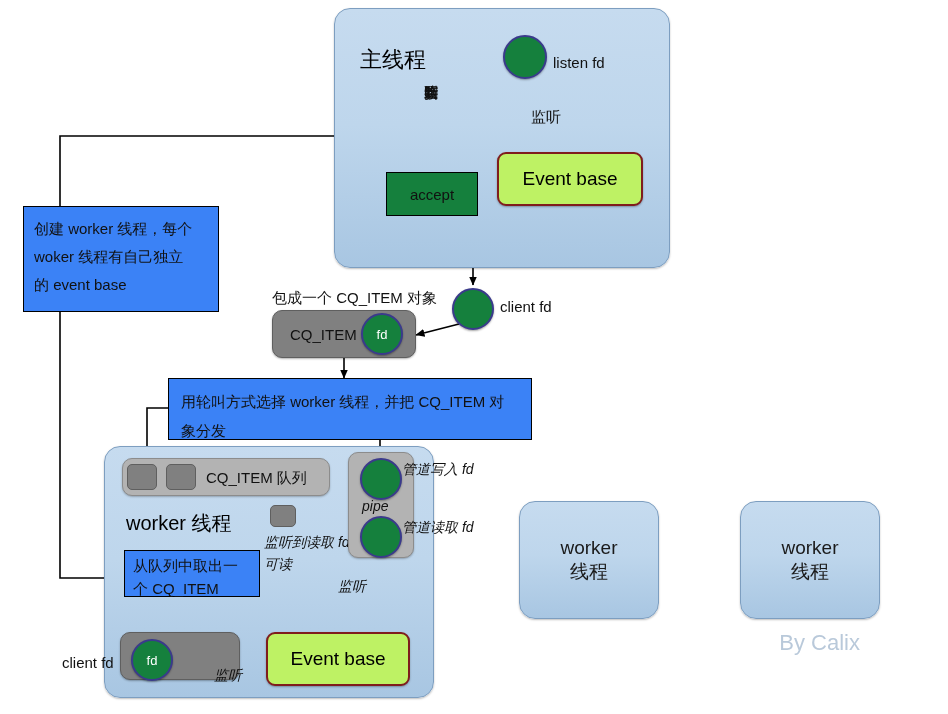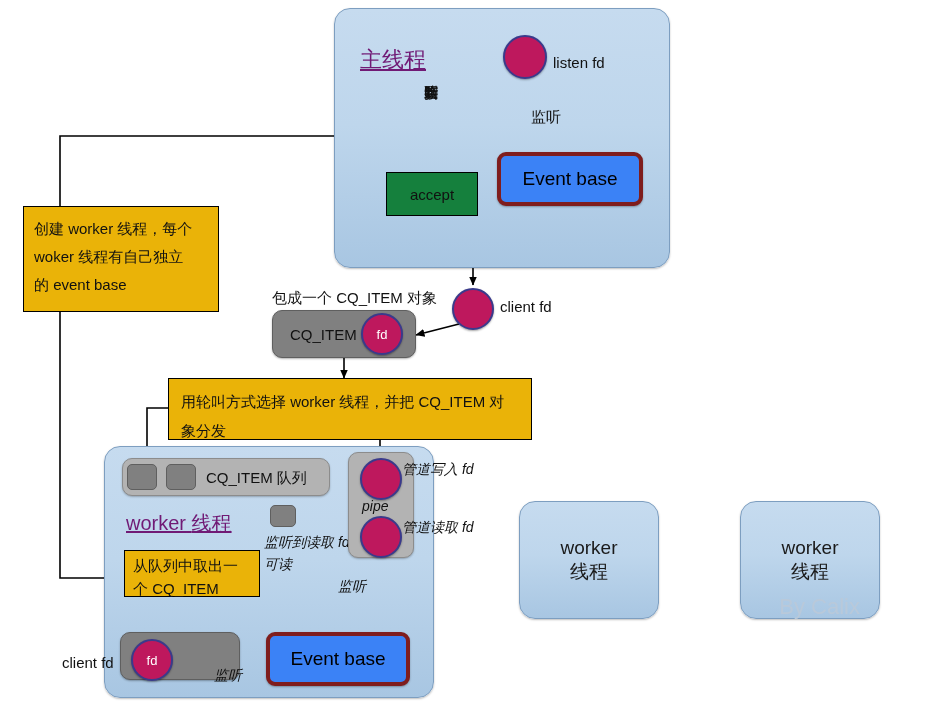--- a/index.html
+++ b/index.html
@@ -12,77 +12,77 @@
   .node{position:absolute;box-sizing:border-box;}
 
   
   .panel{
     background:linear-gradient(to bottom,#c6dbef 0%,#bed6ec 45%,#a8c6e2 100%);
     border:1px solid #7d9ec0;
     border-radius:16px;
     box-shadow:0 1px 2px rgba(0,0,0,.25);
   }
   .panel-title{
-    position:absolute;font-size:22px;color:#701a75;white-space:nowrap;text-decoration:underline;
+    position:absolute;font-size:22px;color:#000000;white-space:nowrap;
   }
   .panel-small{
     display:flex;align-items:center;justify-content:center;text-align:center;
     font-size:19px;line-height:1.25;color:#1a1a1a;
   }
 
   
   .eventbase{
-    background:#3b82f6;border:4px solid #7f1d1d;border-radius:9px;
+    background:#bef264;border:2px solid #7f1d1d;border-radius:9px;
     display:flex;align-items:center;justify-content:center;
     font-size:19px;color:#000;box-shadow:0 1px 2px rgba(0,0,0,.3);
   }
 
   
   .wbox{
     background:#15803d;border:1px solid #000;
     display:flex;align-items:center;justify-content:center;
     font-size:15px;color:#111;
   }
   .tbox{
-    background:#eab308;border:1px solid #000;
+    background:#3b82f6;border:1px solid #000;
     font-size:15px;color:#111;line-height:1.85;
     padding:8px 10px;box-sizing:border-box;
   }
   .tbox.pad2{line-height:1.9;padding:9px 12px;}
 
   
   .gray{
     background:#808080;border:1px solid #5f5f5f;border-radius:10px;
     box-shadow:0 1px 2px rgba(0,0,0,.3);
   }
   .gray-lite{
     background:#b3b3b3;border:1px solid #8c8c8c;border-radius:10px;
     box-shadow:0 1px 2px rgba(0,0,0,.25);
   }
   .gray-sq{
     background:#808080;border:1px solid #5f5f5f;border-radius:5px;
   }
 
   
   .circle{
-    border-radius:50%;background:#be185d;border:2px solid #3a3a8c;
+    border-radius:50%;background:#15803d;border:2px solid #3a3a8c;
     box-shadow:0 1px 2px rgba(0,0,0,.35);
     display:flex;align-items:center;justify-content:center;
     color:#fff;font-size:13px;
   }
 
   
   .lbl{position:absolute;font-size:15px;color:#111;white-space:nowrap;}
   .lbl-sm{font-size:14px;font-style:italic;}
   .vlabel{
     position:absolute;font-size:14px;color:#111;
     writing-mode:vertical-rl;text-orientation:upright;line-height:1.05;
   }
   .watermark{
-    position:absolute;font-size:22px;color:#b9c9da;white-space:nowrap;
+    position:absolute;font-size:22px;color:#b9c9da;white-space:nowrap;margin-top:36px;
   }
 
   svg.lines{position:absolute;left:0;top:0;width:948px;height:714px;
             pointer-events:none;}
 </style>
 </head>
 <body>
 
 <div class="stage">
 

